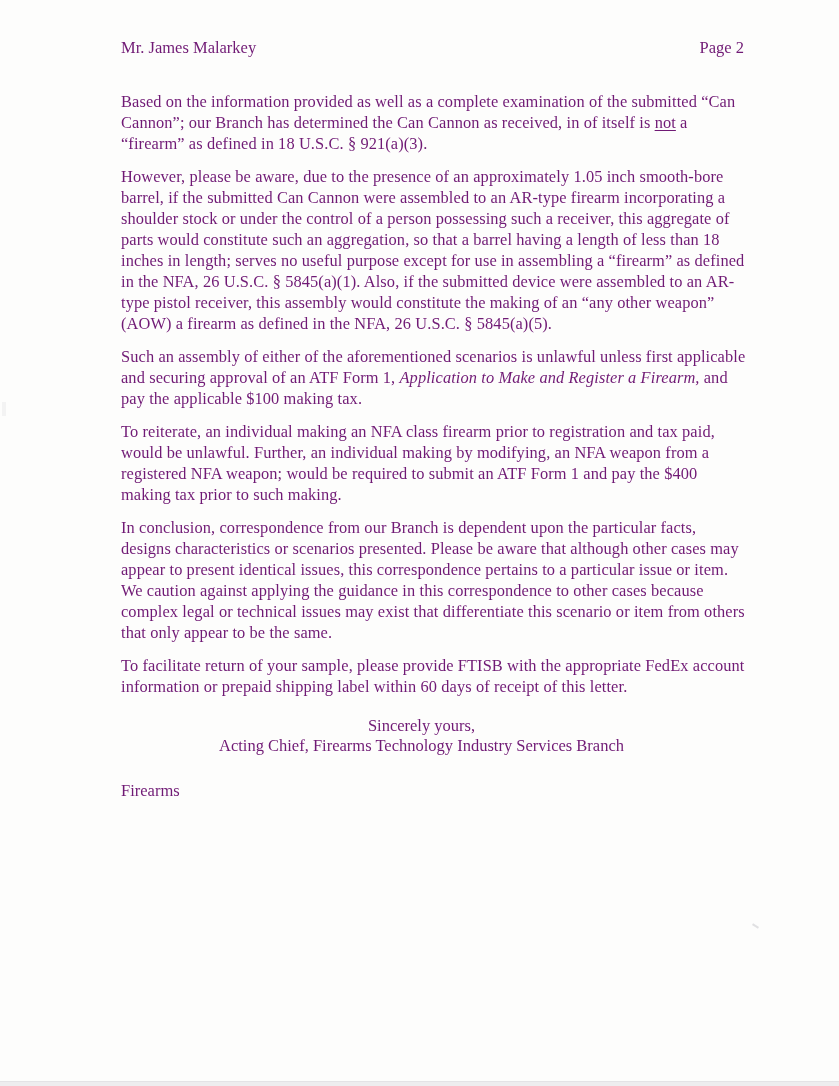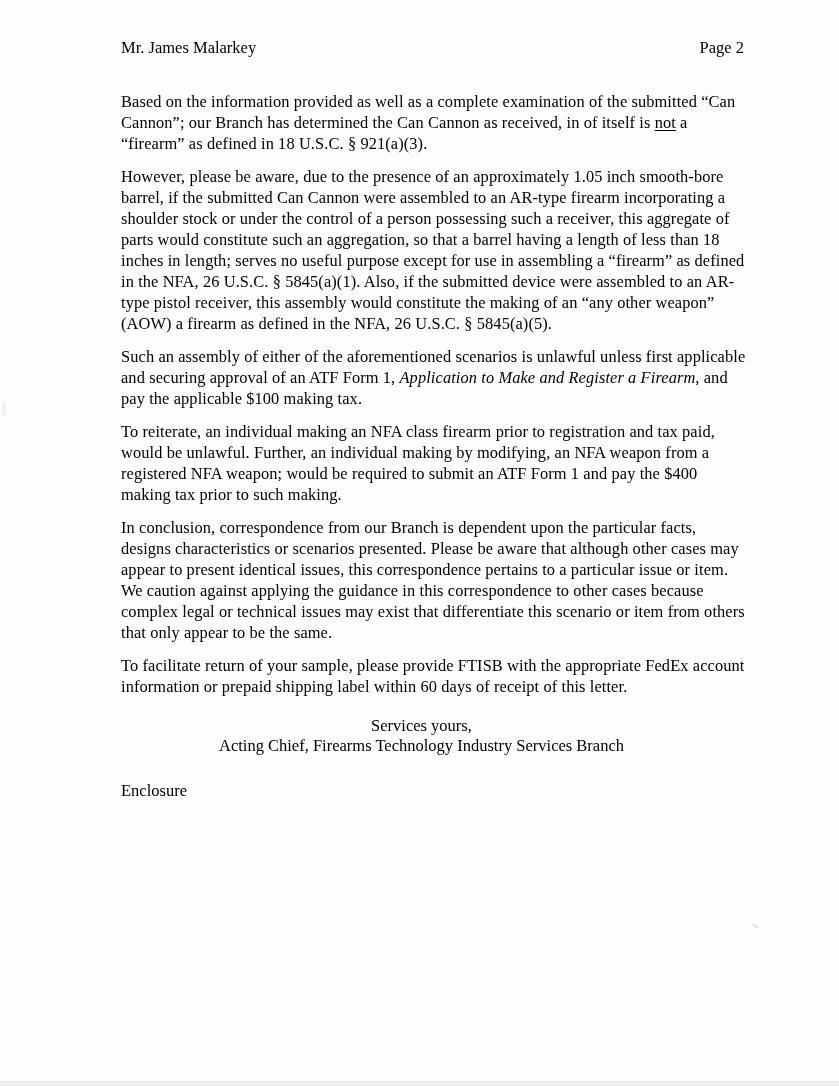--- a/index.html
+++ b/index.html
@@ -6,21 +6,21 @@
   html, body { width: 839px; height: 1086px; }
   body {
     font-family: "Liberation Serif", serif;
     background: #ffffff;
   }
   .page {
     position: relative;
     width: 839px;
     height: 1086px;
     background: #fdfdfc;
-    color: #000000;
+    color: #701a75;
     overflow: hidden;
   }
   .letter-header {
     display: flex;
     justify-content: space-between;
     padding: 38px 95px 0 121px;
     font-size: 16.5px;
     line-height: 20px;
   }
   .letter-body {
@@ -89,22 +89,22 @@
   <div class="letter-body">
       <p class="para"><span>Based on the information provided as well as a complete examination of the submitted “Can Cannon”; our Branch has determined the Can Cannon as received, in of itself is </span><span class="u">not</span><span> a “firearm” as defined in 18 U.S.C. § 921(a)(3).</span></p>
       <p class="para"><span>However, please be aware, due to the presence of an approximately 1.05 inch smooth-bore barrel, if the submitted Can Cannon were assembled to an AR-type firearm incorporating a shoulder stock or under the control of a person possessing such a receiver, this aggregate of parts would constitute such an aggregation, so that a barrel having a length of less than 18 inches in length; serves no useful purpose except for use in assembling a “firearm” as defined in the NFA, 26 U.S.C. § 5845(a)(1). Also, if the submitted device were assembled to an AR-type pistol receiver, this assembly would constitute the making of an “any other weapon” (AOW) a firearm as defined in the NFA, 26 U.S.C. § 5845(a)(5).</span></p>
       <p class="para"><span>Such an assembly of either of the aforementioned scenarios is unlawful unless first applicable and securing approval of an ATF Form 1, </span><span class="i">Application to Make and Register a Firearm,</span><span> and pay the applicable $100 making tax.</span></p>
       <p class="para"><span>To reiterate, an individual making an NFA class firearm prior to registration and tax paid, would be unlawful. Further, an individual making by modifying, an NFA weapon from a registered NFA weapon; would be required to submit an ATF Form 1 and pay the $400 making tax prior to such making.</span></p>
       <p class="para"><span>In conclusion, correspondence from our Branch is dependent upon the particular facts, designs characteristics or scenarios presented. Please be aware that although other cases may appear to present identical issues, this correspondence pertains to a particular issue or item. We caution against applying the guidance in this correspondence to other cases because complex legal or technical issues may exist that differentiate this scenario or item from others that only appear to be the same.</span></p>
       <p class="para"><span>To facilitate return of your sample, please provide FTISB with the appropriate FedEx account information or prepaid shipping label within 60 days of receipt of this letter.</span></p>
     </div>
 
   <div class="closing">
-    <div class="salutation">Services yours,</div>
+    <div class="salutation">Sincerely yours,</div>
     <div class="sig-title">Acting Chief, Firearms Technology Industry Services Branch</div>
   </div>
 
-  <div class="enclosure">Enclosure</div>
+  <div class="enclosure">Firearms</div>
 
   <div class="scan-mark mark-1"></div>
   <div class="scan-mark mark-2"></div>
   <div class="bottom-edge"></div>
 </div>
 
 </body></html>

